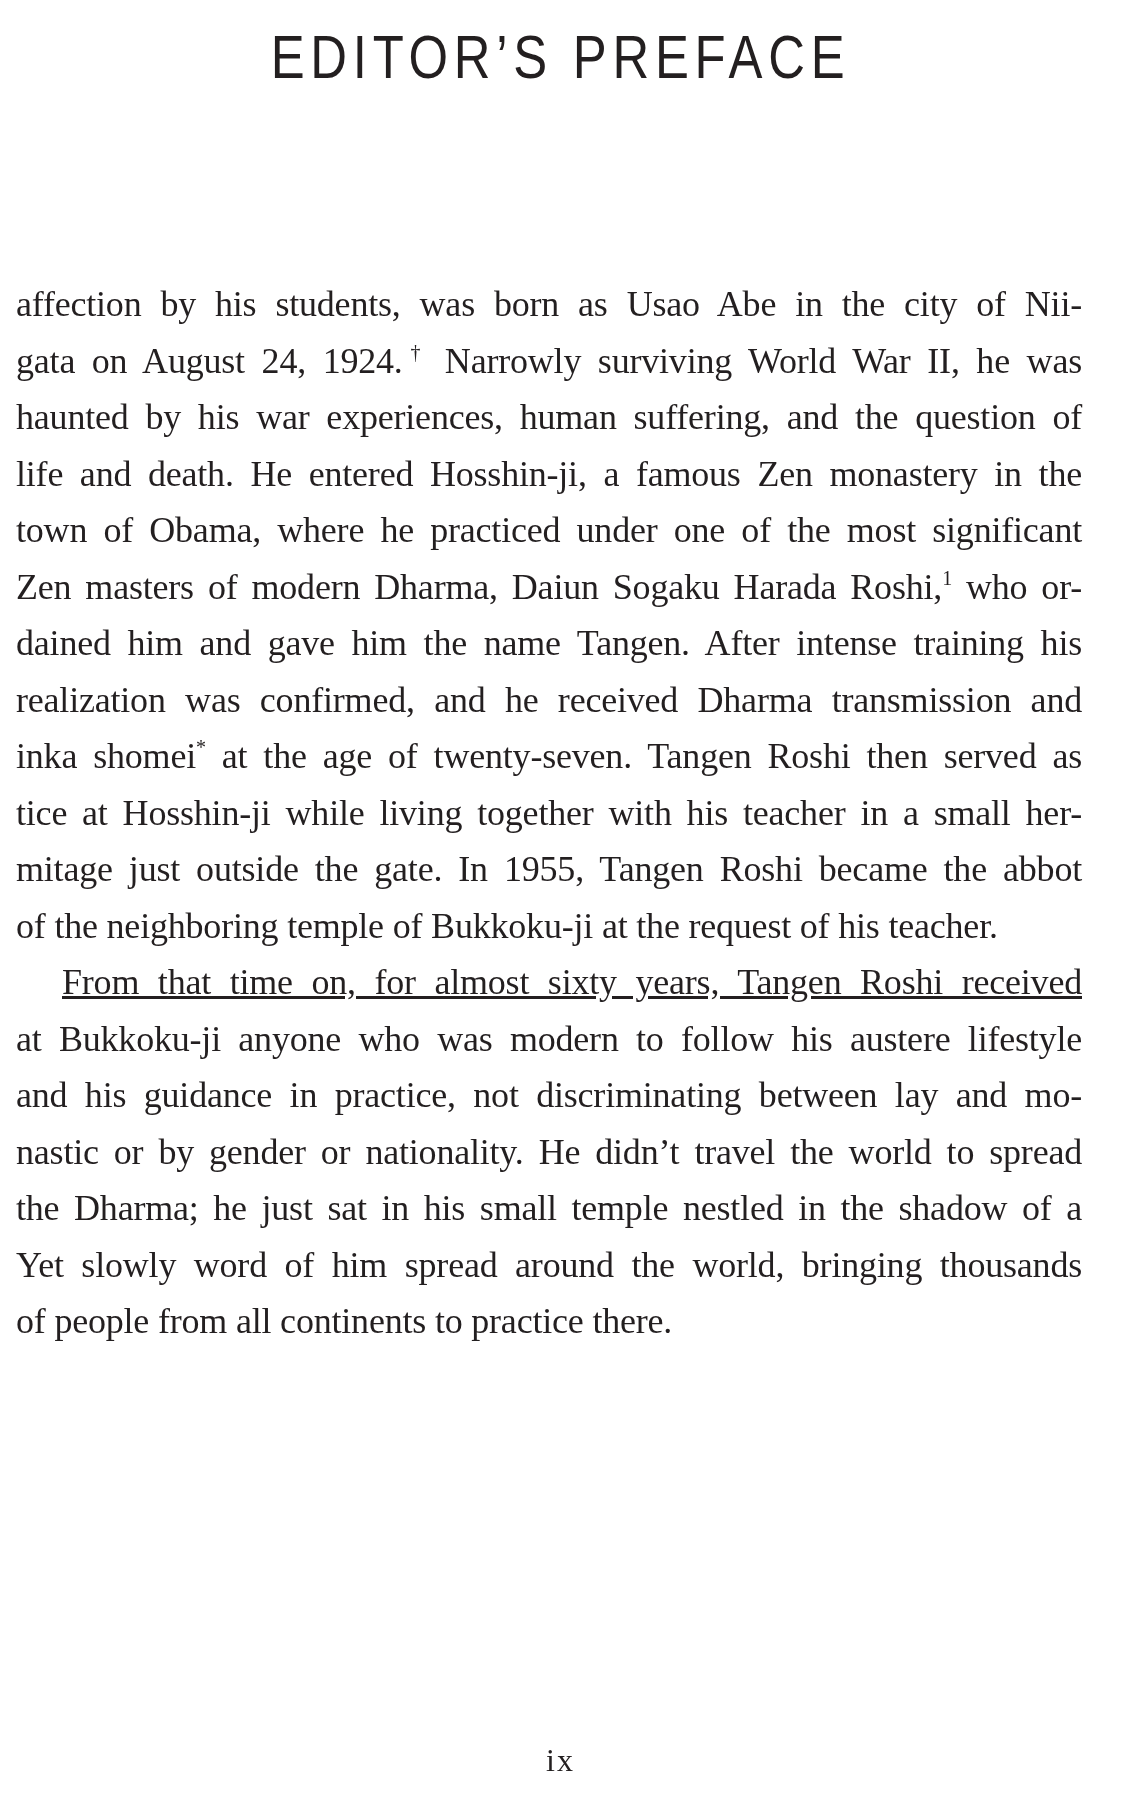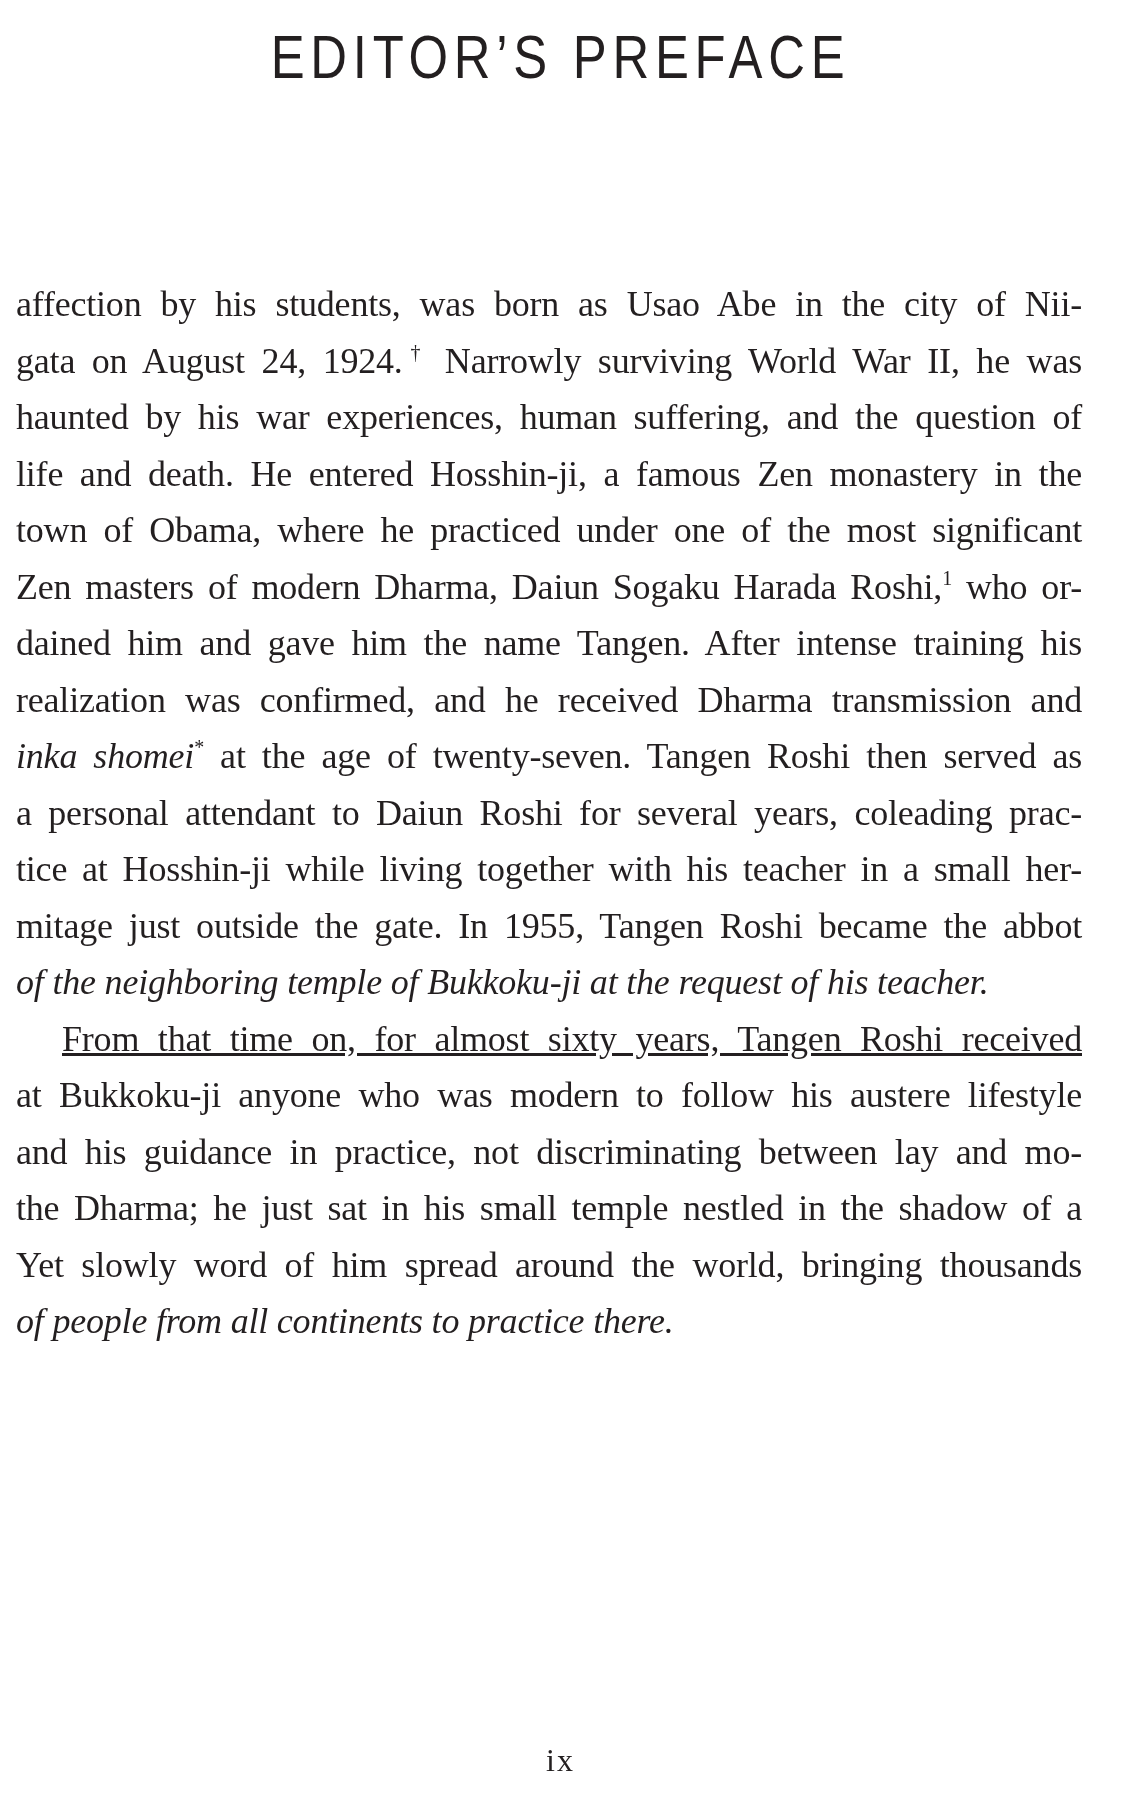--- a/index.html
+++ b/index.html
@@ -42,27 +42,26 @@
       height: 56.5px;
       line-height: 56.5px;
       font-size: 36px;
       white-space: nowrap;
       text-align: justify;
       text-align-last: justify;
       letter-spacing: -0.2px;
     }
     .line.last {
       text-align-last: left;
-      font-style: italic;
     }
     .line.indent {
       text-indent: 46px;
       text-decoration: underline;
     }
-    .it { font-style: italic; }
+    .it { }
     sup {
       font-size: 20px;
       line-height: 0;
       vertical-align: 14px;
     }
     .folio {
       position: absolute;
       top: 1742px;
       left: 0;
       width: 1121px;
@@ -81,28 +80,28 @@
   <p style="margin:0">
     <span class="line">affection by his students, was born as Usao Abe in the city of Nii-</span>
     <span class="line"><span>gata on August 24, 1924.</span><sup>†</sup><span> Narrowly surviving World War II, he was</span></span>
     <span class="line">haunted by his war experiences, human suffering, and the question of</span>
     <span class="line">life and death. He entered Hosshin-ji, a famous Zen monastery in the</span>
     <span class="line">town of Obama, where he practiced under one of the most significant</span>
     <span class="line"><span>Zen masters of modern Dharma, Daiun Sogaku Harada Roshi,</span><sup>1</sup><span> who or-</span></span>
     <span class="line">dained him and gave him the name Tangen. After intense training his</span>
     <span class="line">realization was confirmed, and he received Dharma transmission and</span>
     <span class="line"><span class="it">inka shomei</span><sup>*</sup><span> at the age of twenty-seven. Tangen Roshi then served as</span></span>
-    <span class="line">a personal attendant to Daiun Roshi for several years, coleading prac-</span>
     <span class="line">tice at Hosshin-ji while living together with his teacher in a small her-</span>
     <span class="line">mitage just outside the gate. In 1955, Tangen Roshi became the abbot</span>
     <span class="line last">of the neighboring temple of Bukkoku-ji at the request of his teacher.</span>
   </p>
   <p style="margin:0">
     <span class="line indent">From that time on, for almost sixty years, Tangen Roshi received</span>
     <span class="line">at Bukkoku-ji anyone who was modern to follow his austere lifestyle</span>
     <span class="line">and his guidance in practice, not discriminating between lay and mo-</span>
+    <span class="line">nastic or by gender or nationality. He didn’t travel the world to spread</span>
     <span class="line">the Dharma; he just sat in his small temple nestled in the shadow of a</span>
     <span class="line">Yet slowly word of him spread around the world, bringing thousands</span>
     <span class="line last">of people from all continents to practice there.</span>
   </p>
 </div>
 
 <div class="folio">ix</div>
 
 </body></html>

